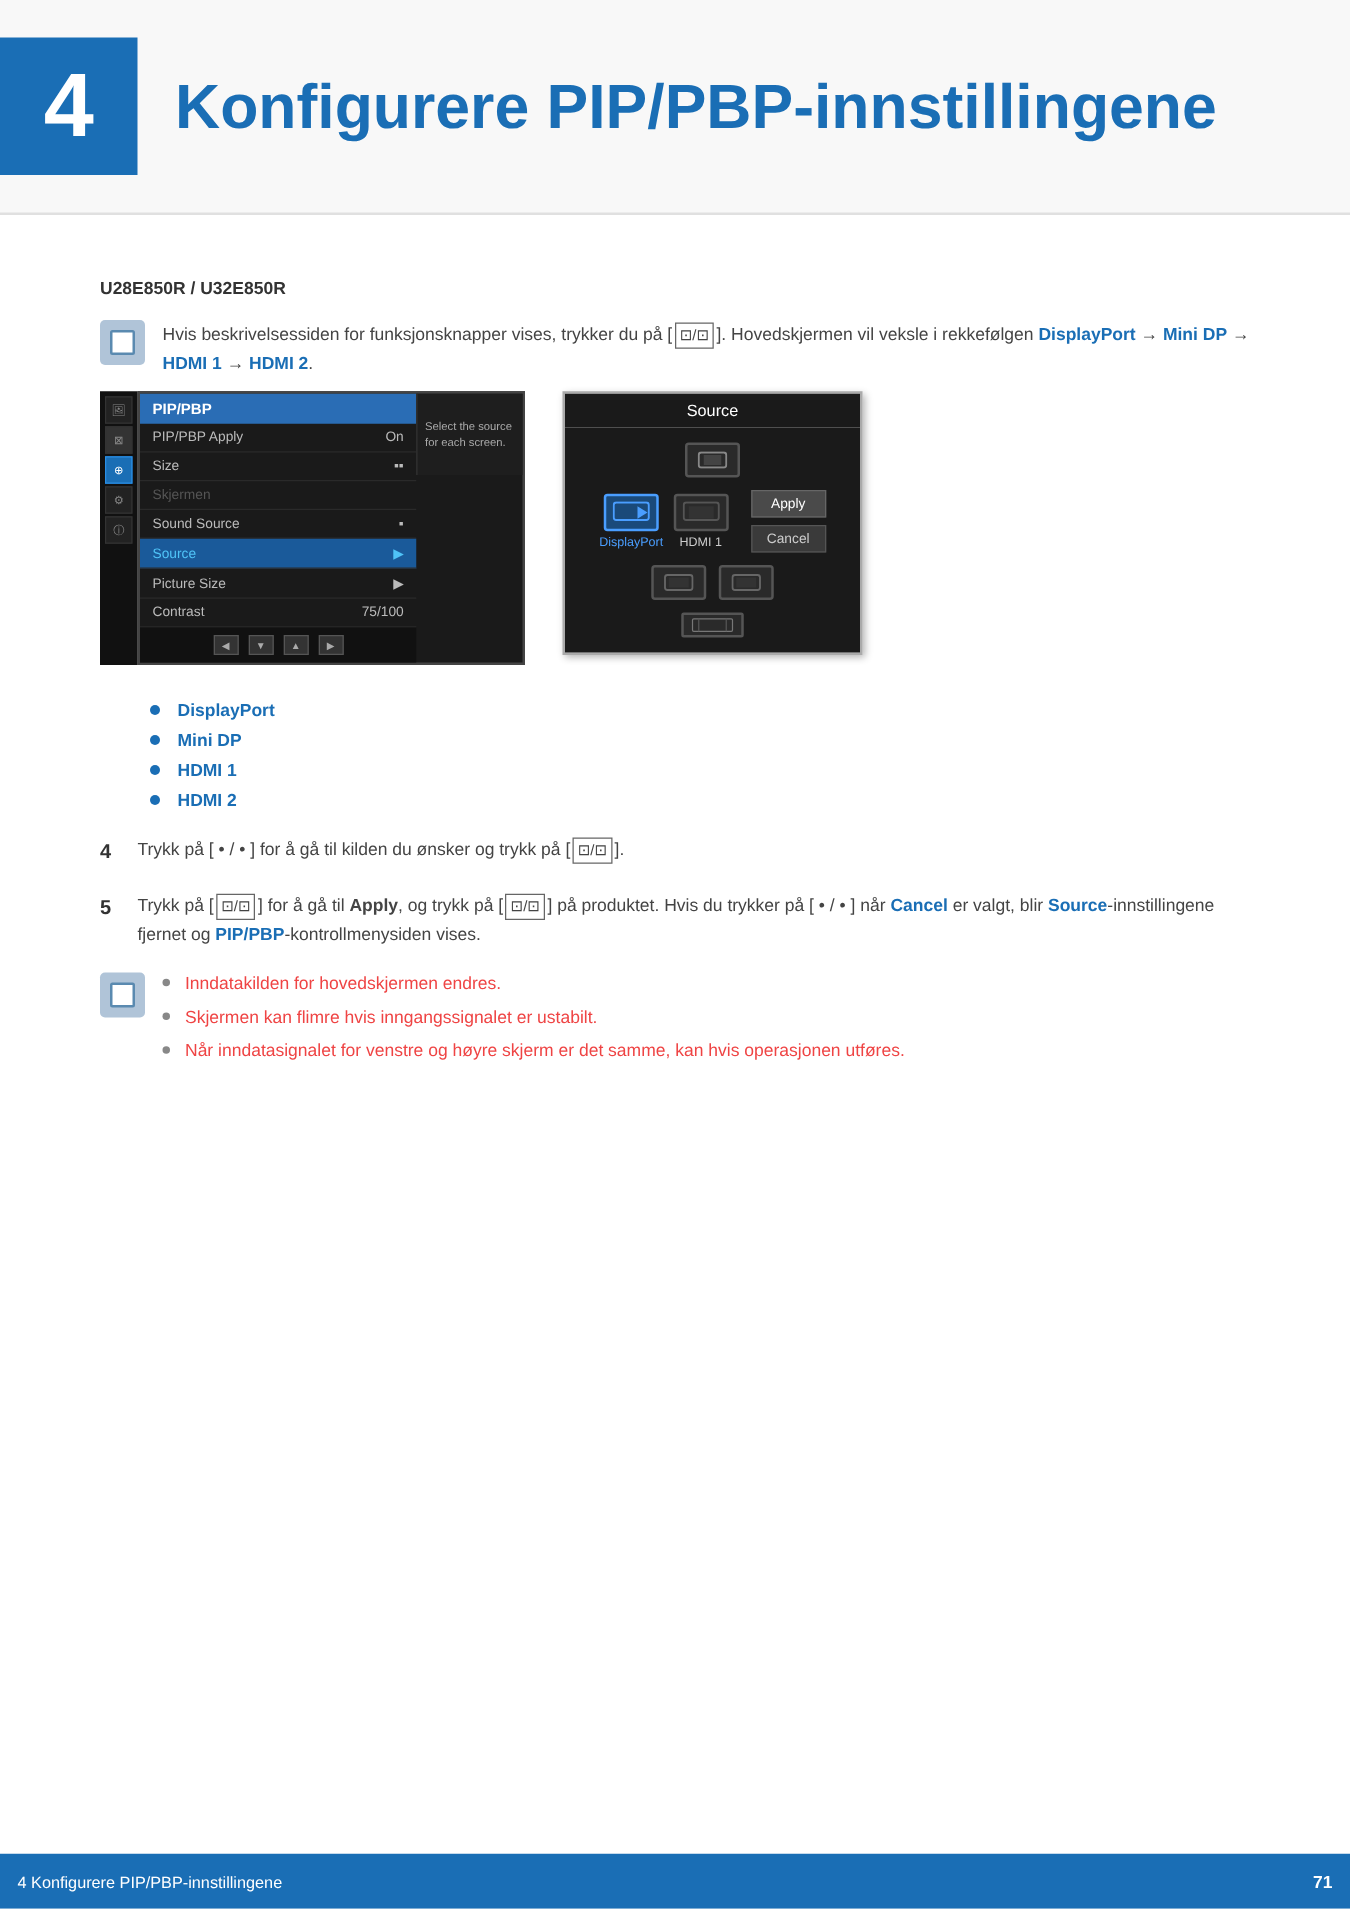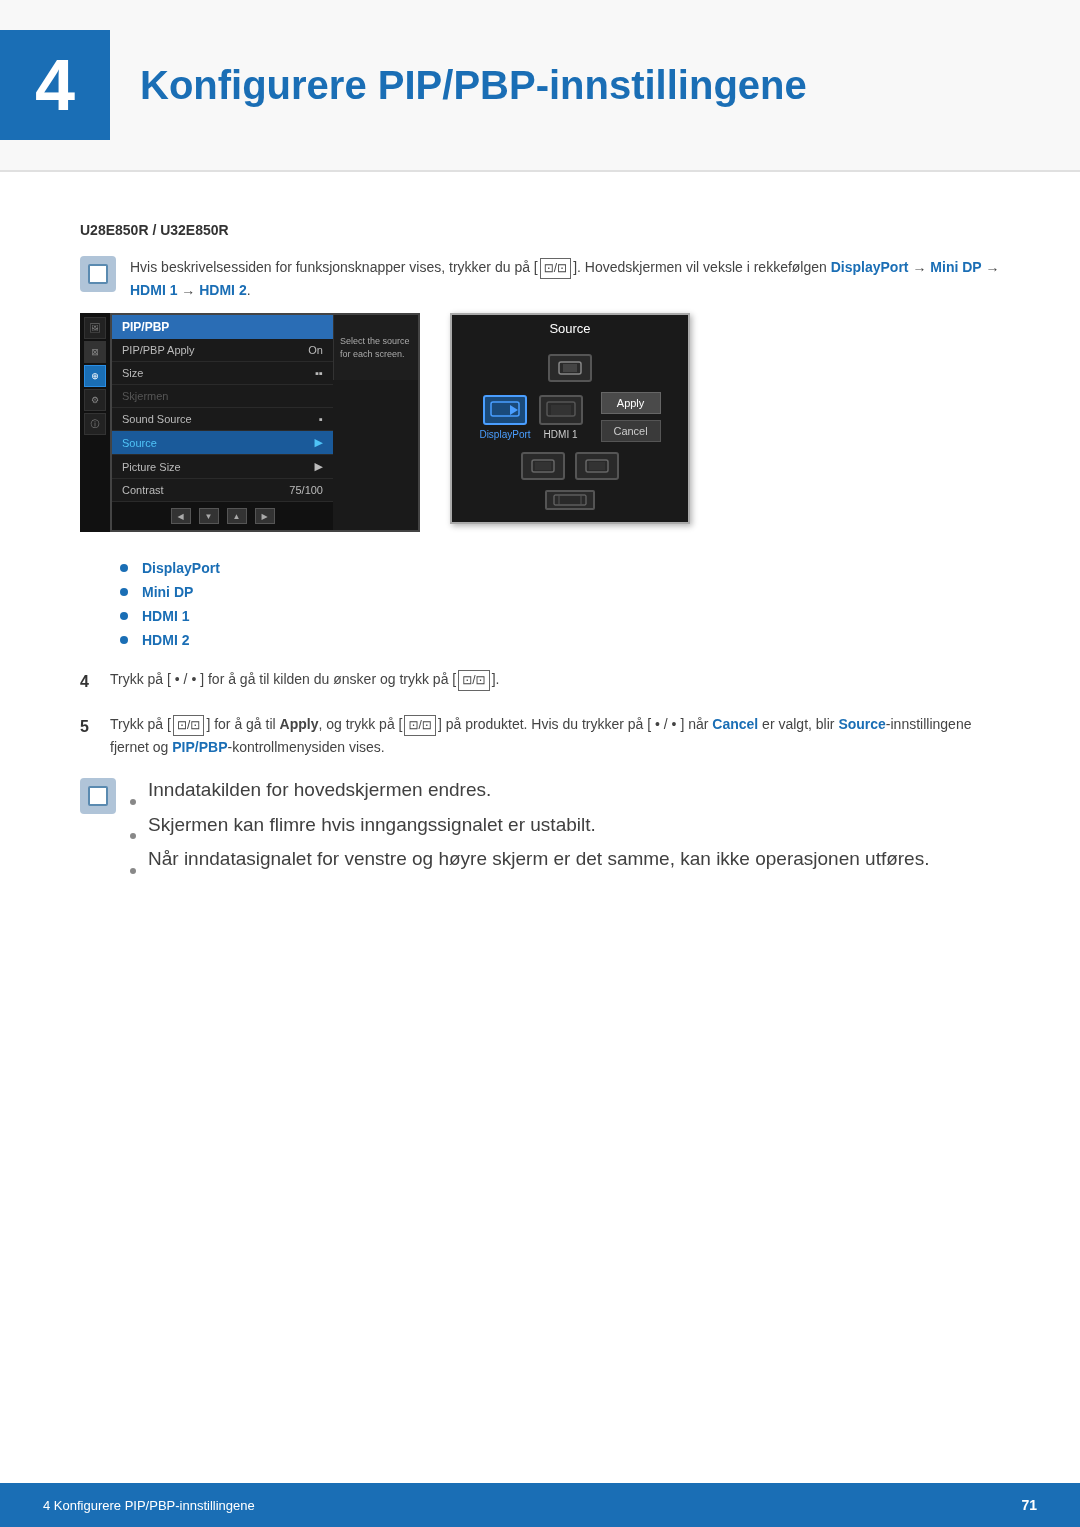--- a/index.html
+++ b/index.html
@@ -36,21 +36,21 @@
 
     .chapter-number-box span {
       color: white;
       font-size: 72px;
       font-weight: bold;
       font-family: Arial, sans-serif;
     }
 
     .chapter-title {
       color: #1a6eb5;
-      font-size: 40px;
+      font-size: 50px;
       font-weight: bold;
       font-family: Arial, sans-serif;
     }
 
     
     .content {
       padding: 50px 80px 80px 80px;
     }
 
     
@@ -363,24 +363,24 @@
       justify-content: center;
       margin-top: 2px;
     }
 
     .note-multi-content {
       flex: 1;
     }
 
     .note-multi-bullet {
       display: flex;
-      align-items: flex-end;
+      align-items: flex-start;
       margin-bottom: 6px;
-      font-size: 19px;
-      color: #404040;
+      font-size: 14px;
+      color: #ef4444;
       line-height: 1.5;
     }
 
     .note-multi-dot {
       width: 6px;
       height: 6px;
       background: #888;
       border-radius: 50%;
       margin-right: 12px;
       flex-shrink: 0;
@@ -391,21 +391,21 @@
     .page-footer {
       position: absolute;
       bottom: 0;
       left: 0;
       right: 0;
       height: 44px;
       background: #1a6eb5;
       display: flex;
       align-items: center;
       justify-content: space-between;
-      padding: 0 43px;
+      padding: 0 14px;
     }
 
     .footer-text {
       color: white;
       font-size: 13px;
     }
 
     .footer-page {
       color: white;
       font-size: 14px;
@@ -612,21 +612,21 @@
       <div class="note-multi-bullet">
         <div class="note-multi-dot"></div>
         <span>Inndatakilden for hovedskjermen endres.</span>
       </div>
       <div class="note-multi-bullet">
         <div class="note-multi-dot"></div>
         <span>Skjermen kan flimre hvis inngangssignalet er ustabilt.</span>
       </div>
       <div class="note-multi-bullet">
         <div class="note-multi-dot"></div>
-        <span>Når inndatasignalet for venstre og høyre skjerm er det samme, kan ikke operasjonen utføres.</span>
+        <span>Når inndatasignalet for venstre og høyre skjerm er det samme, kan hvis operasjonen utføres.</span>
       </div>
     </div>
   </div>
 
 </div>
 
 <div class="page-footer">
   <span class="footer-text">4 Konfigurere PIP/PBP-innstillingene</span>
   <span class="footer-page">71</span>
 </div>

